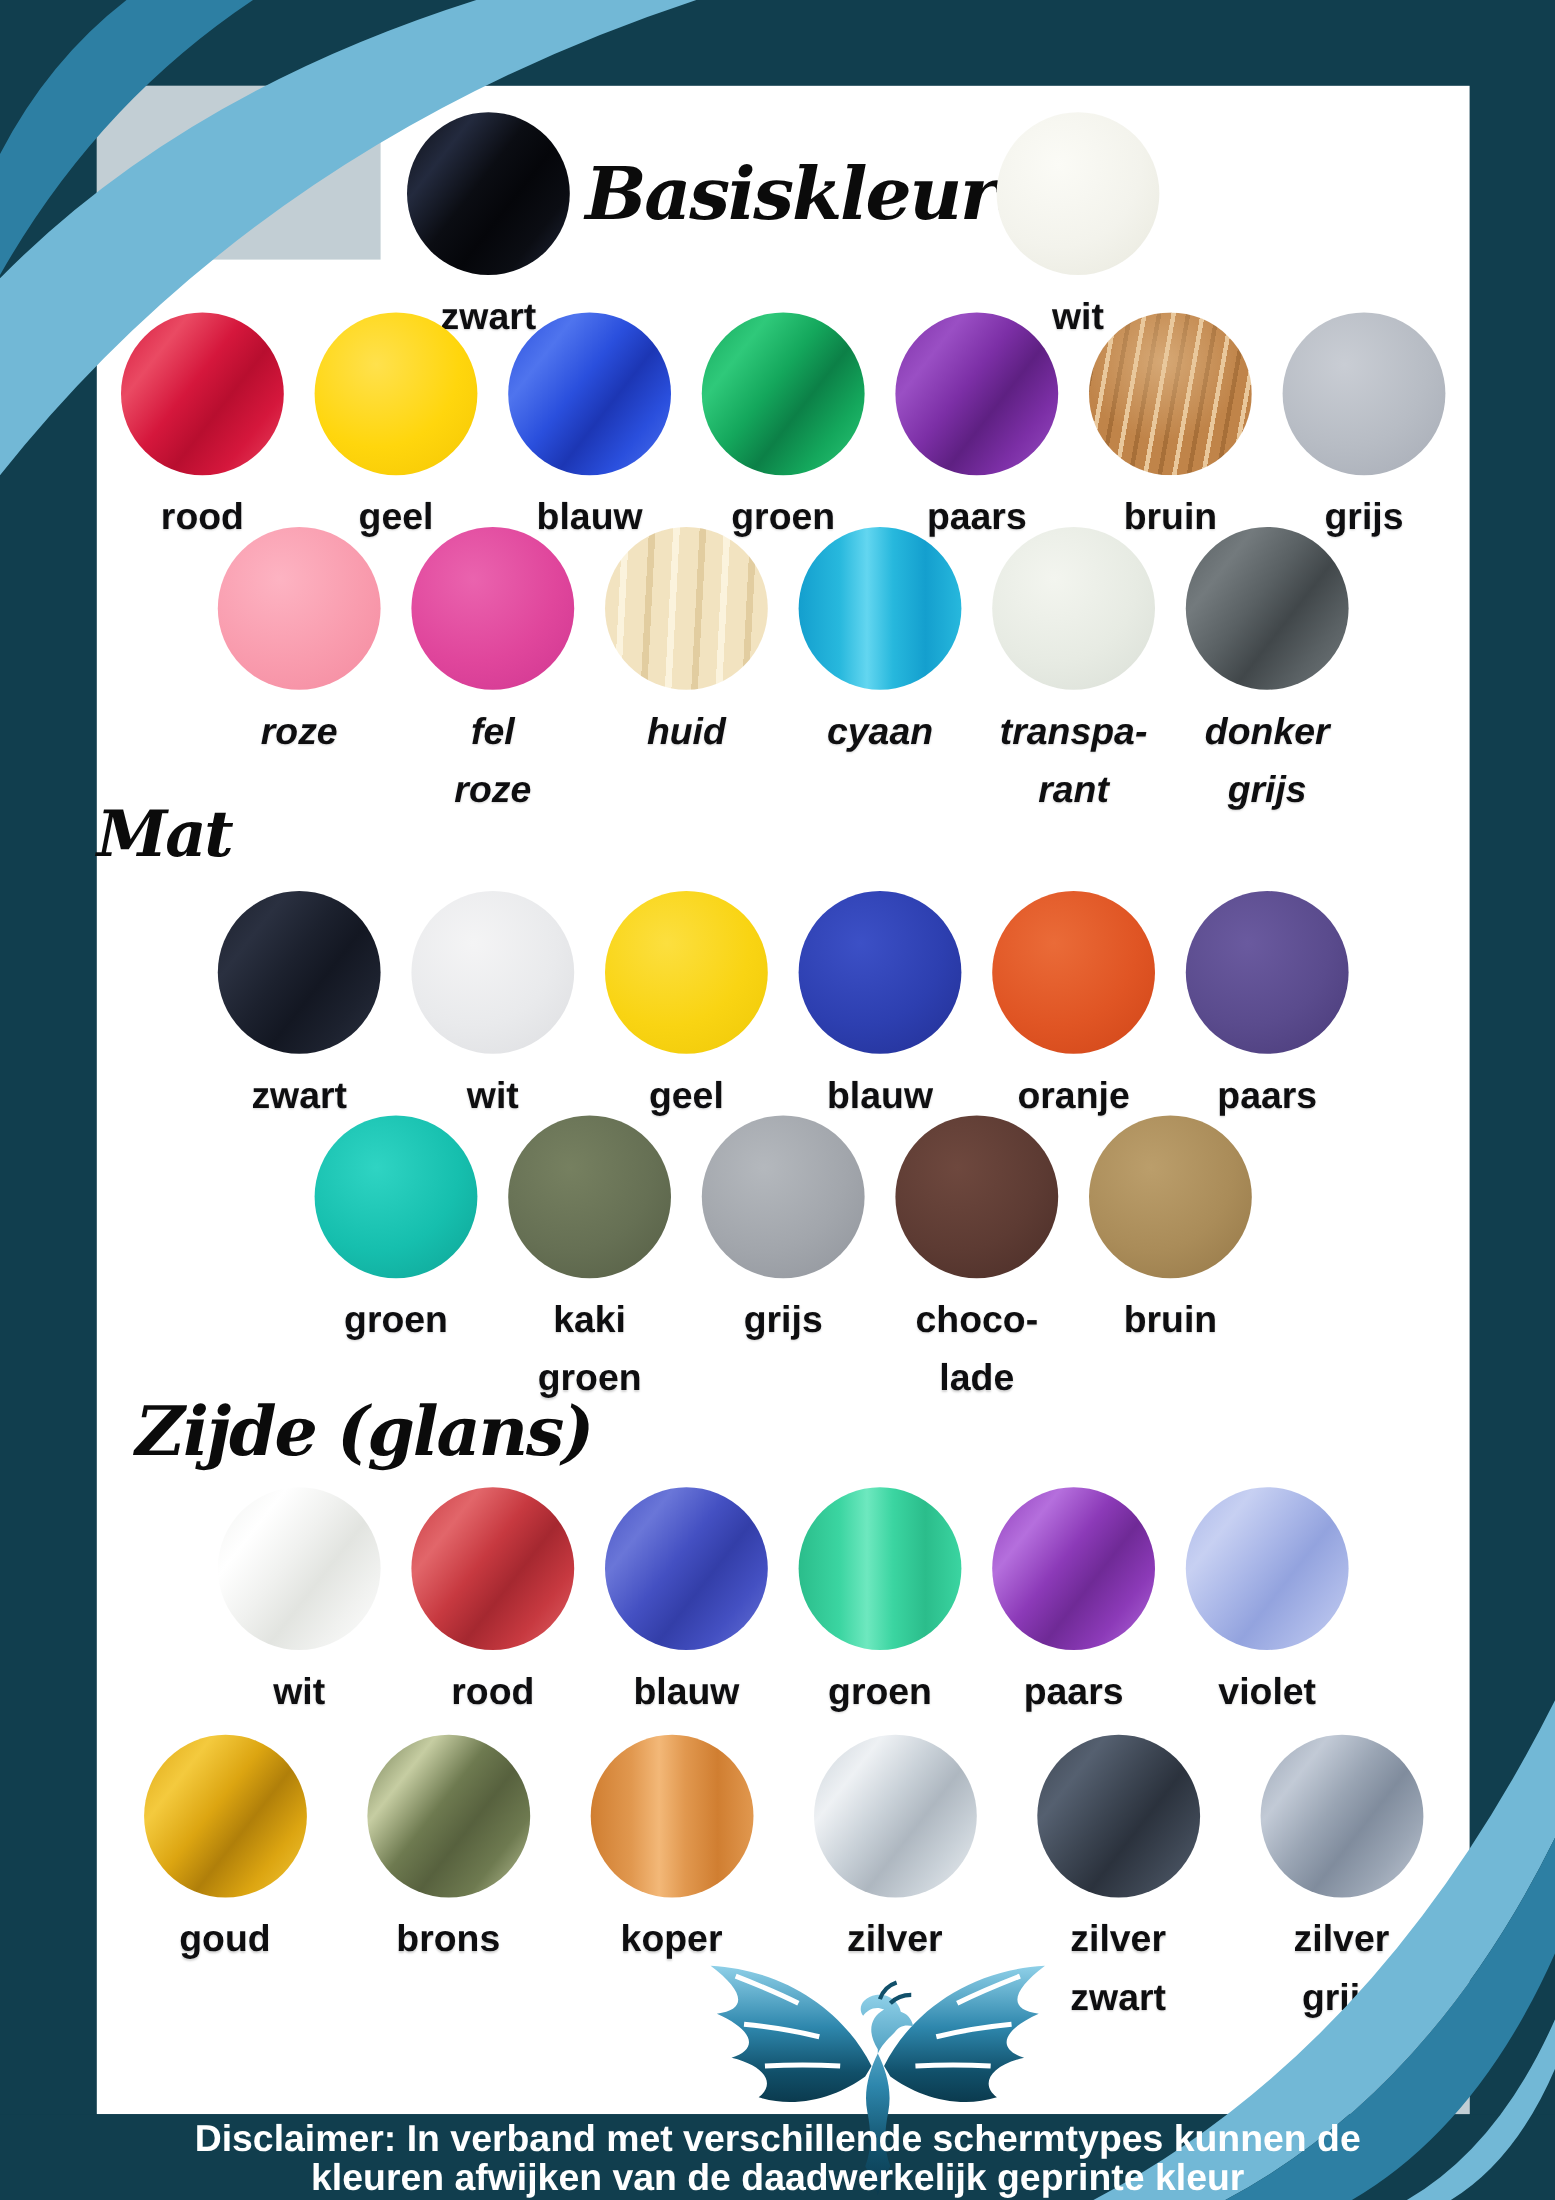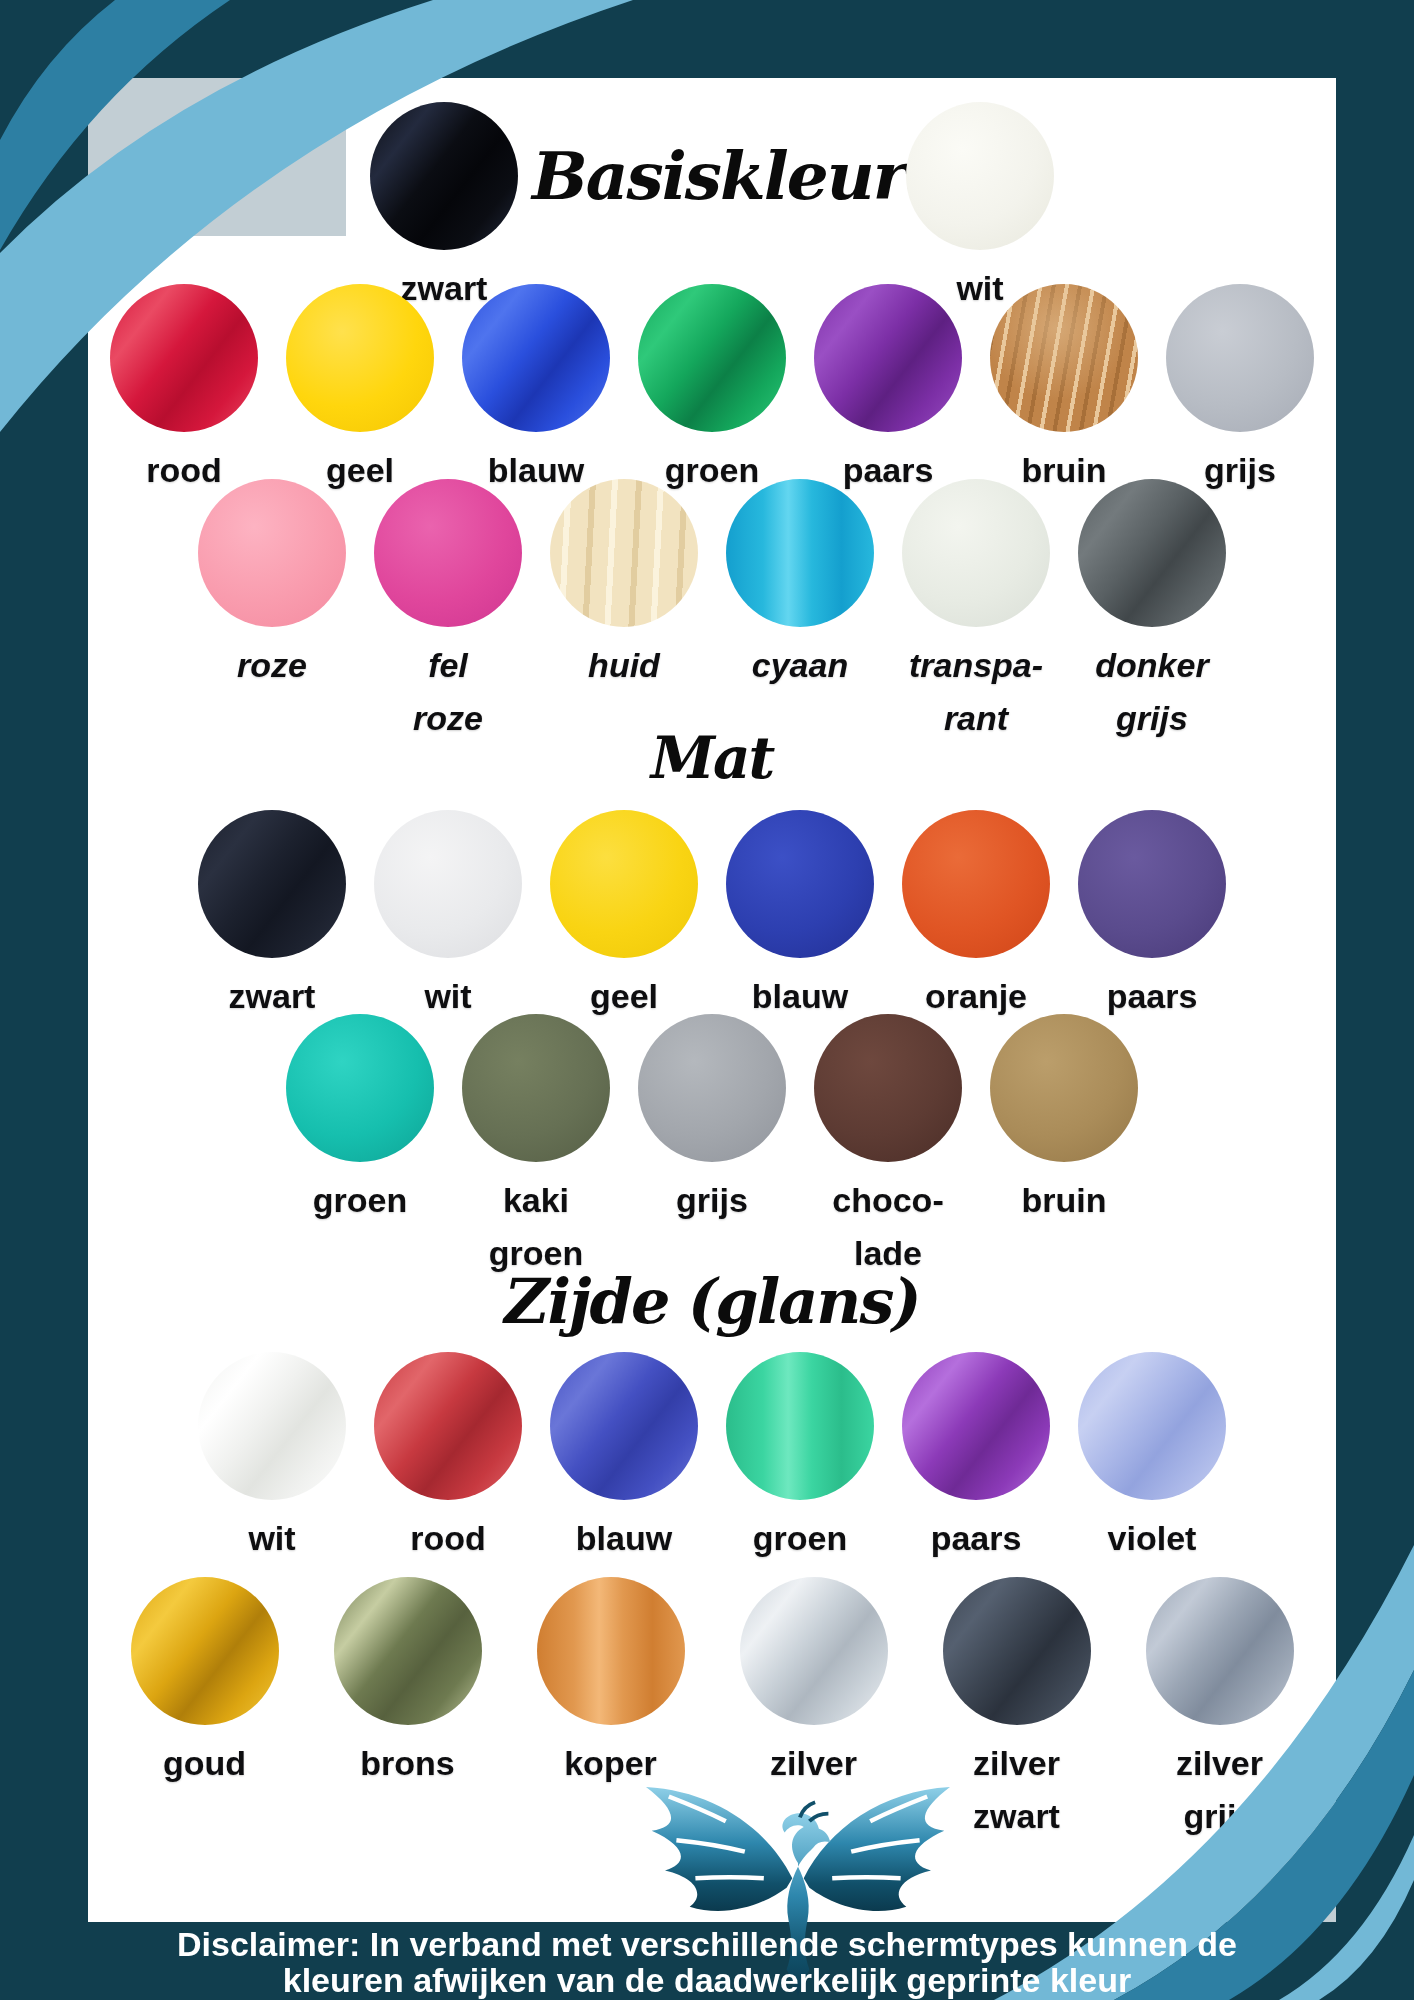--- a/index.html
+++ b/index.html
@@ -33,23 +33,23 @@
     font-weight:700;font-size:34px;line-height:1.55;
     text-shadow:0 1px 2px rgba(0,0,0,.18);
   }
   .header-row{position:absolute;top:24px;left:0;width:1248px;display:flex;justify-content:center;align-items:flex-start;}
   .title-box{width:360px;flex:0 0 auto;text-align:center;}
   .script{
     font-family:"DejaVu Serif",serif;font-style:italic;font-weight:900;
     color:#0b0b0b;letter-spacing:-2px;
   }
   .basis-title{font-size:66px;line-height:148px;}
-  .section-title{position:absolute;left:0;width:1248px;text-align:center;}
+  .section-title{position:absolute;left:0;width:1248px;text-align:left;}
   .mat-title{top:645px;font-size:58px;line-height:70px;}
-  .zijde-title{top:1186px;font-size:62px;line-height:76px;}
+  .zijde-title{top:1186px;font-size:62px;line-height:76px;margin-left:35px;}
   .r-basis1{top:206px;}
   .r-basis2{top:401px;font-style:italic;}
   .r-mat1{top:732px;}
   .r-mat2{top:936px;}
   .r-zijde1{top:1274px;}
   .r-zijde2{top:1499px;gap:27px;}
 </style>
 </head>
 <body style="background: rgb(17, 62, 78);">
 

